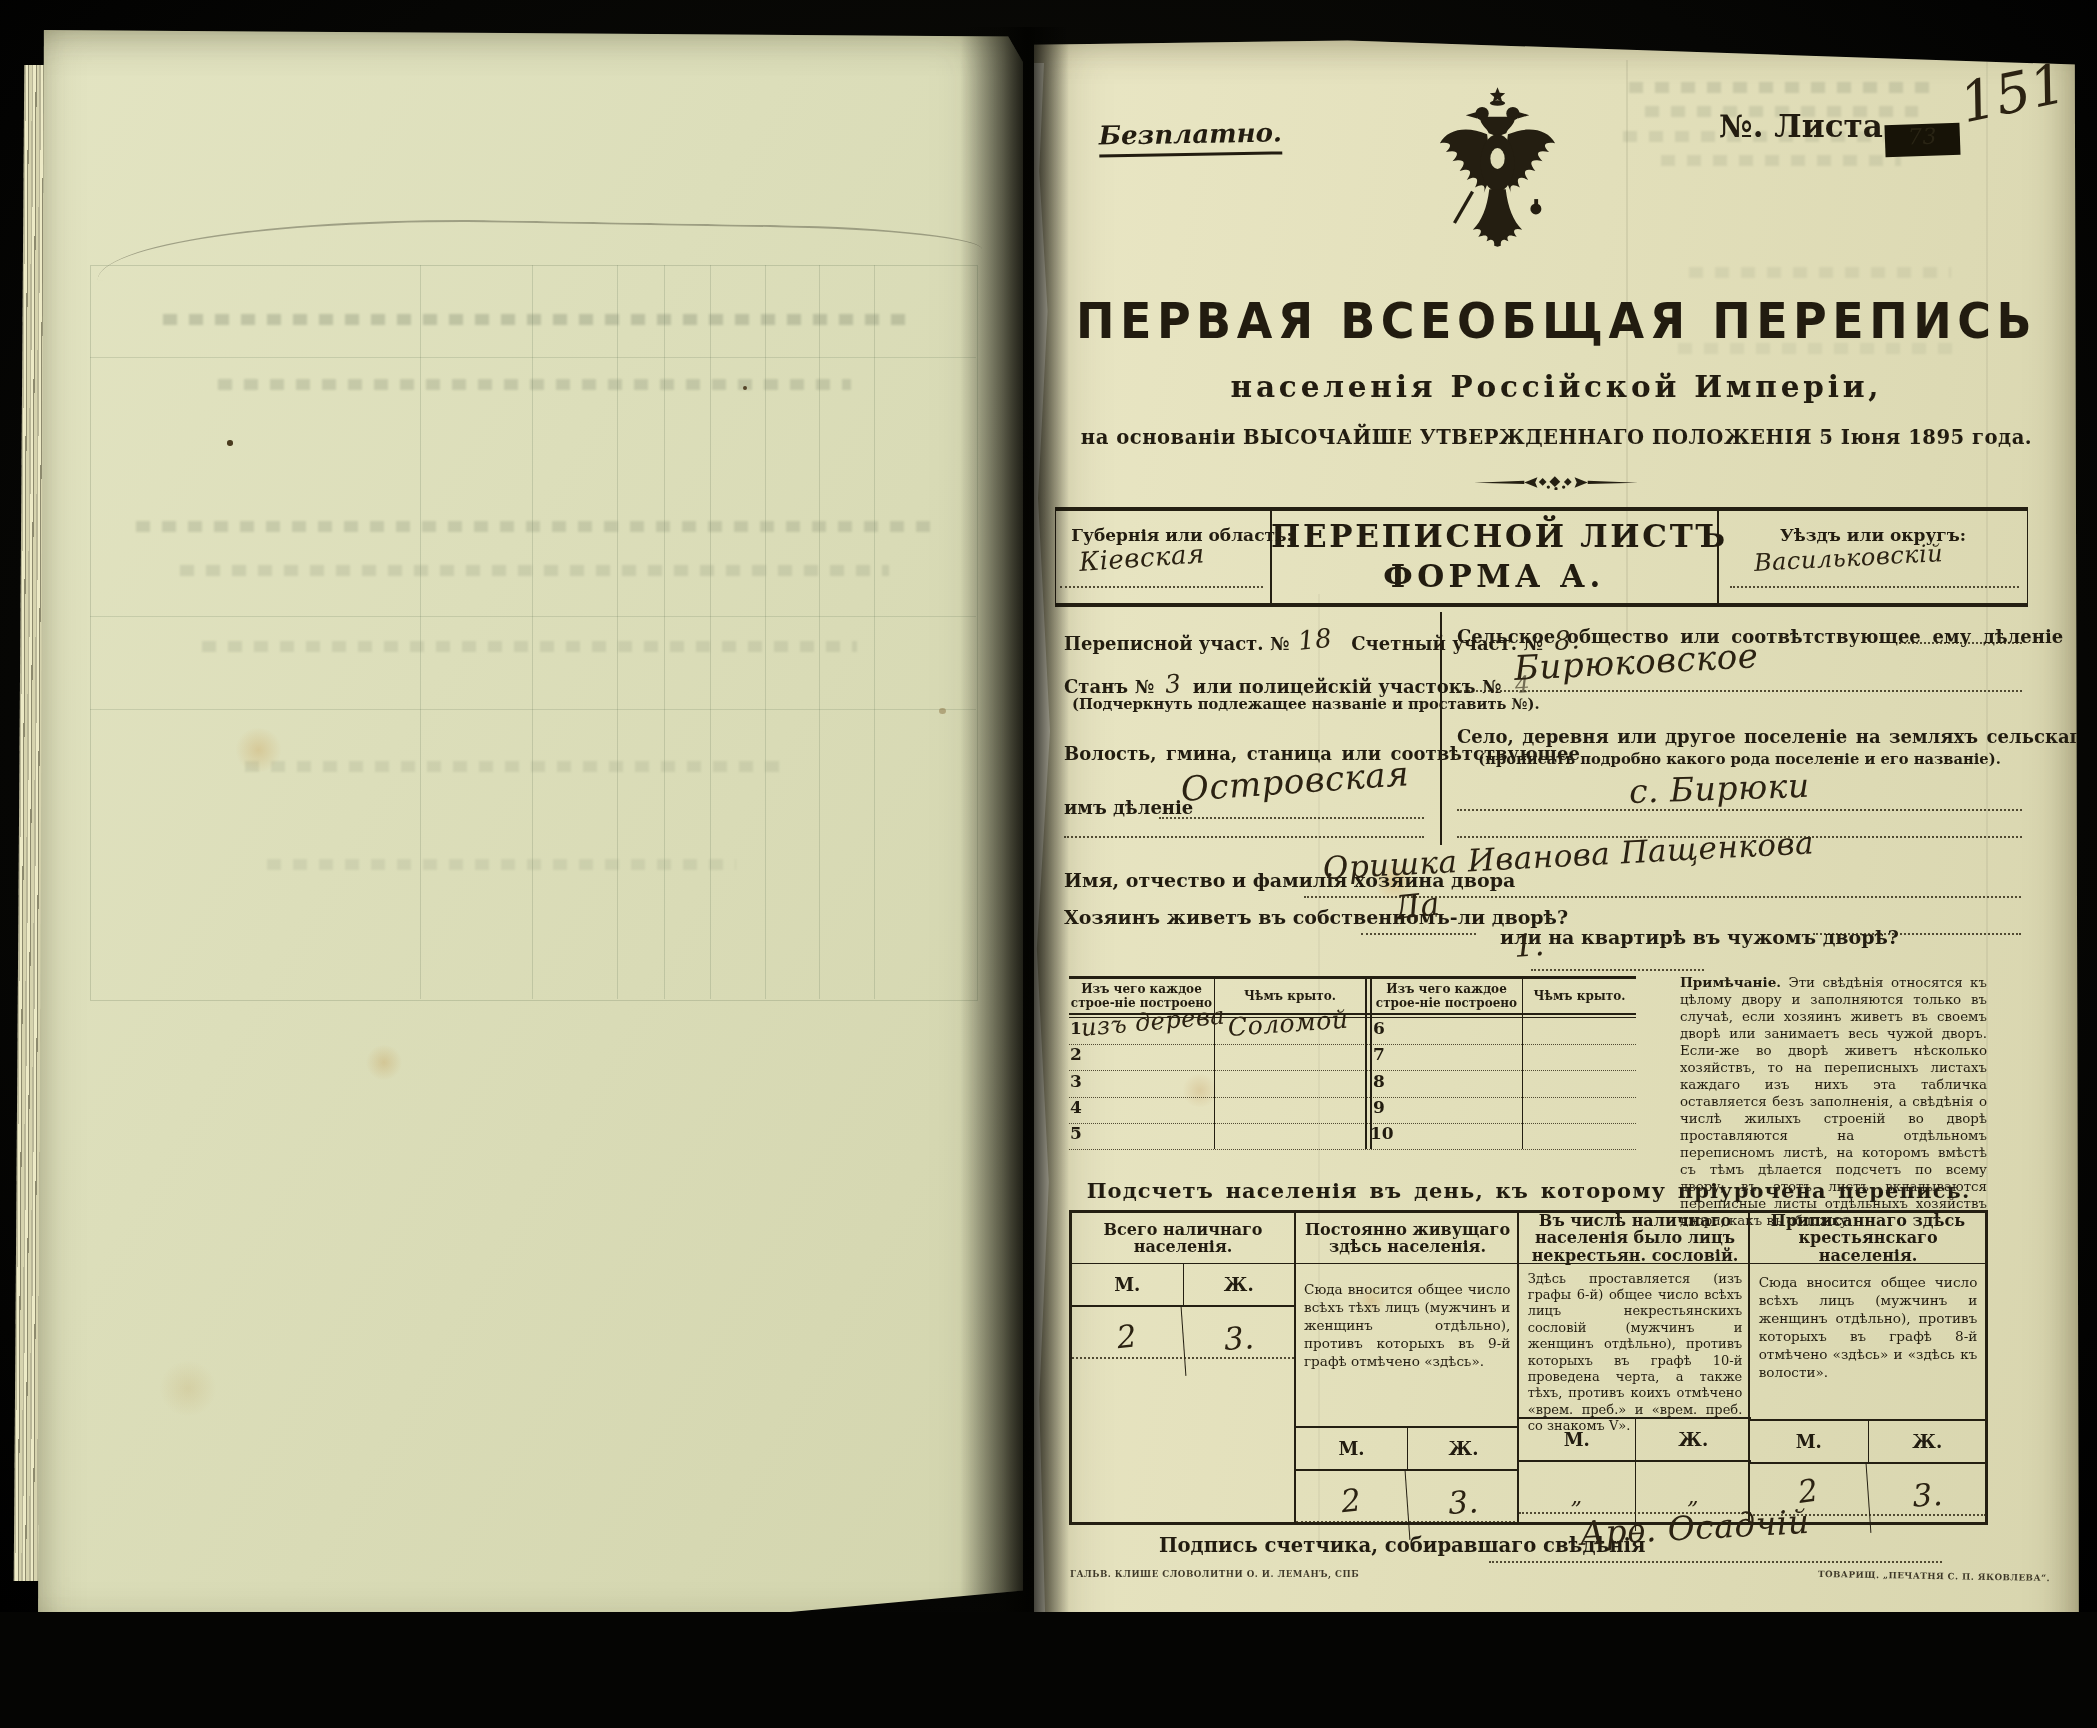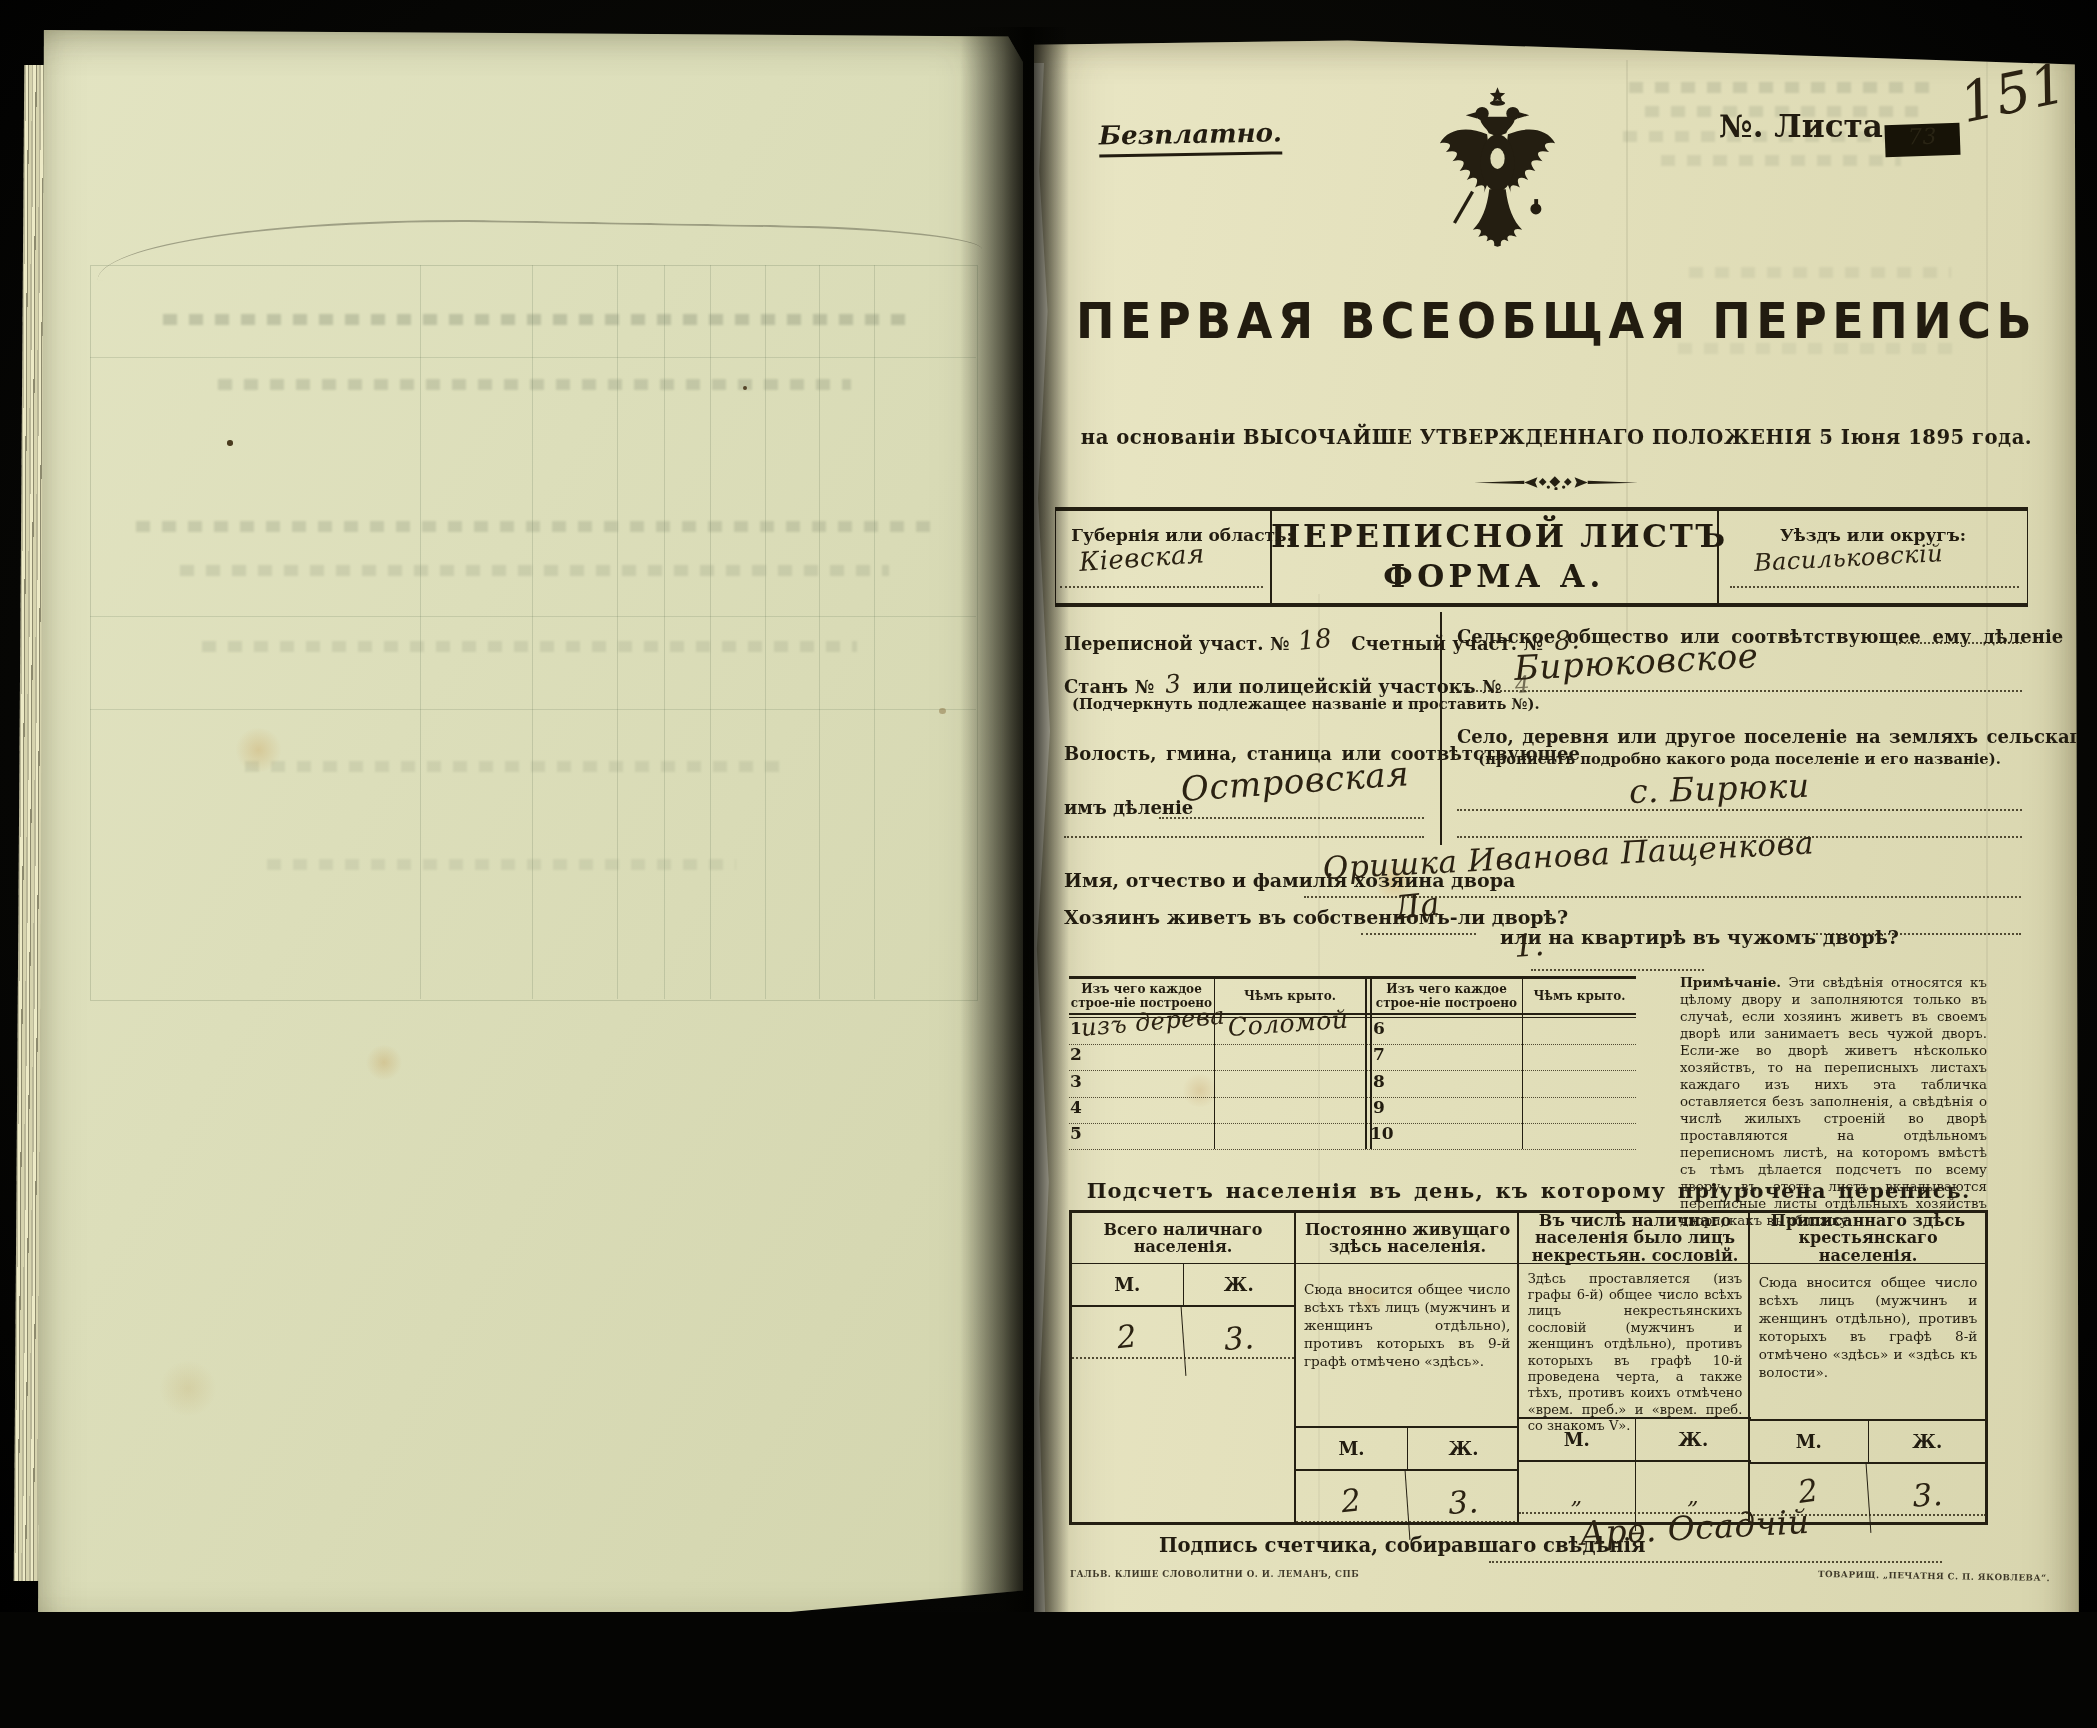--- a/index.html
+++ b/index.html
@@ -137,20 +137,21 @@
       </svg>
     </div>
 
     <div class="abs lbl nowrap" style="left:685px;top:70px;font-size:31px;">№. Листа</div>
     <div class="abs" style="left:851px;top:86px;width:75px;height:32px;background:#171307;transform:rotate(-2deg);overflow:hidden;">
       <span class="hw" style="font-size:22px;color:#3a3420;opacity:.55;display:block;text-align:center;">73</span>
     </div>
     <div class="abs hw nowrap" style="left:927px;top:34px;font-size:55px;transform:rotate(-12deg);">151</div>
 
     <div class="abs title-font" style="left:0;top:255px;width:1045px;text-align:center;font-size:46px;letter-spacing:5.5px;transform:scaleY(1.1);">ПЕРВАЯ ВСЕОБЩАЯ ПЕРЕПИСЬ</div>
+    <div class="abs lbl" style="left:0;top:331px;width:1045px;text-align:center;font-size:29.5px;letter-spacing:3.8px;">населенія Россійской Имперіи,</div>
     <div class="abs lbl" style="left:0;top:388px;width:1045px;text-align:center;font-size:19.6px;letter-spacing:0.5px;">на основаніи ВЫСОЧАЙШЕ УТВЕРЖДЕННАГО ПОЛОЖЕНІЯ 5 Іюня 1895 года.</div>
 
     <div class="abs" style="left:440px;top:436px;width:164px;height:16.4px;">
       <svg width="164" height="16.4" viewBox="0 0 300 30">
         <g fill="#241f12">
           <polygon points="0,16 92,12.5 92,18.5"></polygon>
           <polygon points="300,16 208,12.5 208,18.5"></polygon>
           <polygon points="92,15.5 116,6 112,15.5 116,25"></polygon>
           <polygon points="208,15.5 184,6 188,15.5 184,25"></polygon>
           <rect x="122" y="8" width="10" height="10" transform="rotate(45 127 13) translate(0 2)"></rect>

